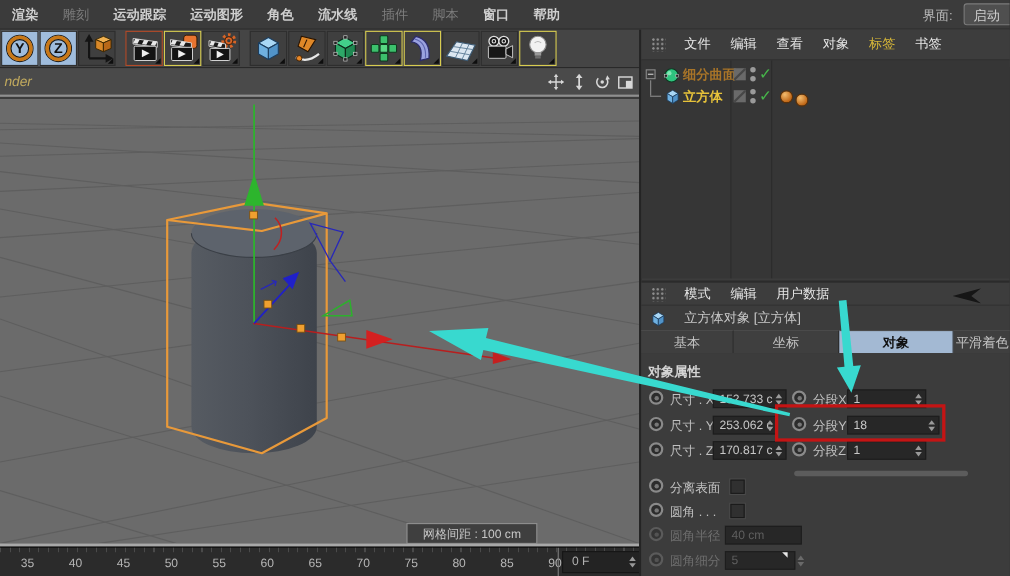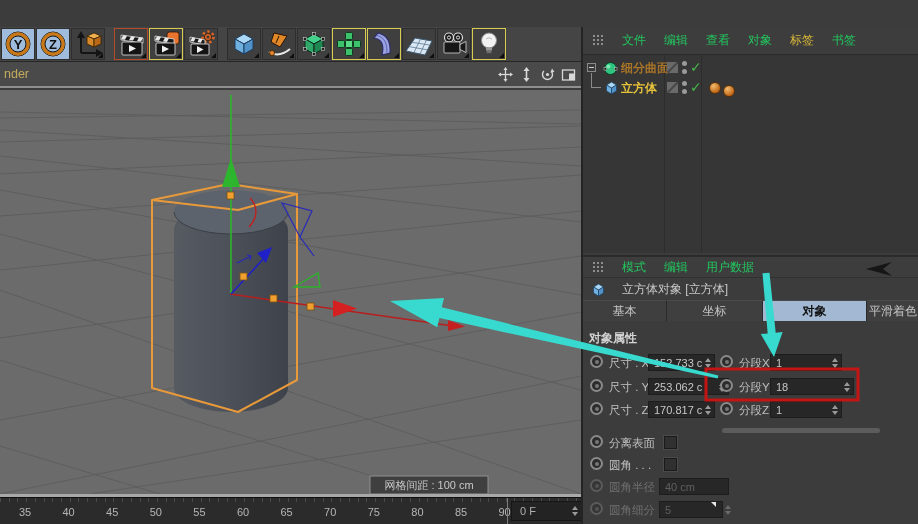--- a/index.html
+++ b/index.html
@@ -24,21 +24,21 @@
     margin-right:1px; display:flex; align-items:center; justify-content:center; }
   .tbtn.blue { background:#9fbcdc; }
   .tbtn.bord-red { border:1px solid #b44b28; }
   .tbtn.bord-yel { border:1px solid #d8cc50; }
   .tbtn.dd::after { content:""; position:absolute; right:1px; bottom:1px;
     border-left:5px solid transparent; border-bottom:5px solid #0e0e0e; }
   .tsep { width:8px; height:32px; }
   
   .vp-header { position:absolute; left:0; top:62px; width:581px; height:26px;
     background:#4a4a4a; border-bottom:2px solid #8f8f8f; }
-  .vp-title { position:absolute; left:4px; top:5px; color:#c3ab5e; font-size:12.5px; }
+  .vp-title { position:absolute; left:4px; top:5px; color:#c3ab5e; font-size:12.5px;font-style:italic; }
   .vp-nav { position:absolute; right:4px; top:5px; display:flex; gap:6px; }
   .vp-nav svg { display:block; }
   .viewport { position:absolute; left:0; top:90px; width:581px; height:404px; background:#6b6b6b; }
   .vp-bottom-line { position:absolute; left:0; top:494px; width:581px; height:3px; background:#a8a8a8; }
   
   .timeline { position:absolute; left:0; top:497px; width:584px; height:27px; background:#2b2b2b; border-top:1px solid #0f0f0f; }
   .ruler { position:absolute; left:0; top:0; width:580px; height:27px;
     background-image:repeating-linear-gradient(90deg,#4a4a4a 0,#4a4a4a 1px,transparent 1px,transparent 8.72px);
     background-size:100% 4px; background-repeat:no-repeat; }
   .tick-num { position:absolute; top:8px; transform:translateX(-50%); color:#b5b5b5; font-size:11px; }
@@ -46,21 +46,21 @@
   .frame-field { position:absolute; left:511px; top:3px; width:72px; height:20px; background:#232323;
     border:1px solid #161616; color:#b0b0b0; font-size:11px; padding:3px 0 0 8px; }
   .frame-field .stepper { right:3px; top:4px; }
   
   .rpanel { position:absolute; left:581px; top:27px; width:337px; height:497px; background:#3c3c3c; border-left:2px solid #242424; }
   .om-menu,.am-menu { position:absolute; left:0; width:337px; display:flex; align-items:center; background:#3d3d3d; }
   .om-menu { top:0; height:28px; border-bottom:1px solid #2b2b2b; }
   .am-menu { top:228px; height:23px; border-top:2px solid #2b2b2b; border-bottom:1px solid #313131; }
   .grip { width:13px; height:13px; margin:0 8px 0 9px;
     background-image:radial-gradient(#8e8e8e 1px, transparent 1.2px); background-size:4px 4px; }
-  .pm { padding:0 9px; color:#22c55e; }
+  .pm { padding:0 9px; color:#e5e5e5; }
   .pm.hl { color:#d8b838; }
   .om-tree { position:absolute; left:0; top:28px; width:337px; height:198px; background:#363636; }
   .om-col { position:absolute; top:0; width:1px; height:198px; background:#2c2c2c; }
   .trow { position:absolute; left:0; width:337px; height:20px; }
   .tname { position:absolute; left:38px; top:2px; font-weight:700; }
   .expandbox { position:absolute; left:4px; top:5px; width:9px; height:9px; border:1px solid #8a8a8a; background:#3a3a3a; }
   .expandbox::after { content:""; position:absolute; left:1px; top:3px; width:5px; height:1px; background:#cfcfcf; }
   .treeline-v { position:absolute; left:8px; top:15px; width:1px; height:14px; background:#8a8a8a; }
   .treeline-h { position:absolute; left:8px; top:29px; width:10px; height:1px; background:#8a8a8a; }
   .laysq { position:absolute; left:84px; top:4px; width:11px; height:11px; background:#6a6a6a; overflow:hidden; }
@@ -95,20 +95,34 @@
   .hscroll { position:absolute; left:139px; top:107px; width:158px; height:5px; border-radius:3px; background:#5c5c5c; }
   .keymark { position:absolute; width:0; height:0; border-left:5px solid transparent; border-top:5px solid #e8e8e8; }
   
   #overlay { position:absolute; left:0; top:0; z-index:50; pointer-events:none; }
 </style>
 </head>
 <body>
 
 <div id="app">
 
+  <div class="menubar">
+    <span class="mi">渲染</span>
+    <span class="mi dim">雕刻</span>
+    <span class="mi">运动跟踪</span>
+    <span class="mi">运动图形</span>
+    <span class="mi">角色</span>
+    <span class="mi">流水线</span>
+    <span class="mi dim">插件</span>
+    <span class="mi dim">脚本</span>
+    <span class="mi">窗口</span>
+    <span class="mi">帮助</span>
+    <span class="iface">界面:</span>
+    <span class="iface-btn">启动</span>
+  </div>
 
   <div class="toolbar">
     <div class="tbtn blue">
       <svg width="26" height="26" viewBox="0 0 26 26">
         <circle cx="13" cy="13" r="12" fill="none" stroke="#151515" stroke-width="1"></circle>
         <circle cx="13" cy="13" r="10" fill="none" stroke="#c87818" stroke-width="3.5"></circle>
         <circle cx="13" cy="13" r="8" fill="none" stroke="#151515" stroke-width="1"></circle>
         <text x="13" y="17.5" text-anchor="middle" font-size="13" font-weight="bold" fill="#101010">Y</text>
       </svg>
     </div>
@@ -469,21 +483,21 @@
           <span class="stepper">
               <i class="up"></i>
               <i class="dn"></i>
             </span>
         </span>
       </div>
 
       <div class="prow" style="top:57px">
         <span class="radio" style="left:7px;top:1px"></span>
         <span class="plabel" style="left:26px">尺寸 . Y</span>
-        <span class="pfield" style="left:65px;width:81px">
+        <span class="pfield" style="left:65px;width:59px">
           <span>253.062 c</span>
           <span class="stepper">
               <i class="up"></i>
               <i class="dn"></i>
             </span>
         </span>
         <span class="radio" style="left:137px;top:1px"></span>
         <span class="plabel" style="left:156px">分段Y</span>
         <span class="pfield" style="left:187px;width:84px">
           <span>18</span>

